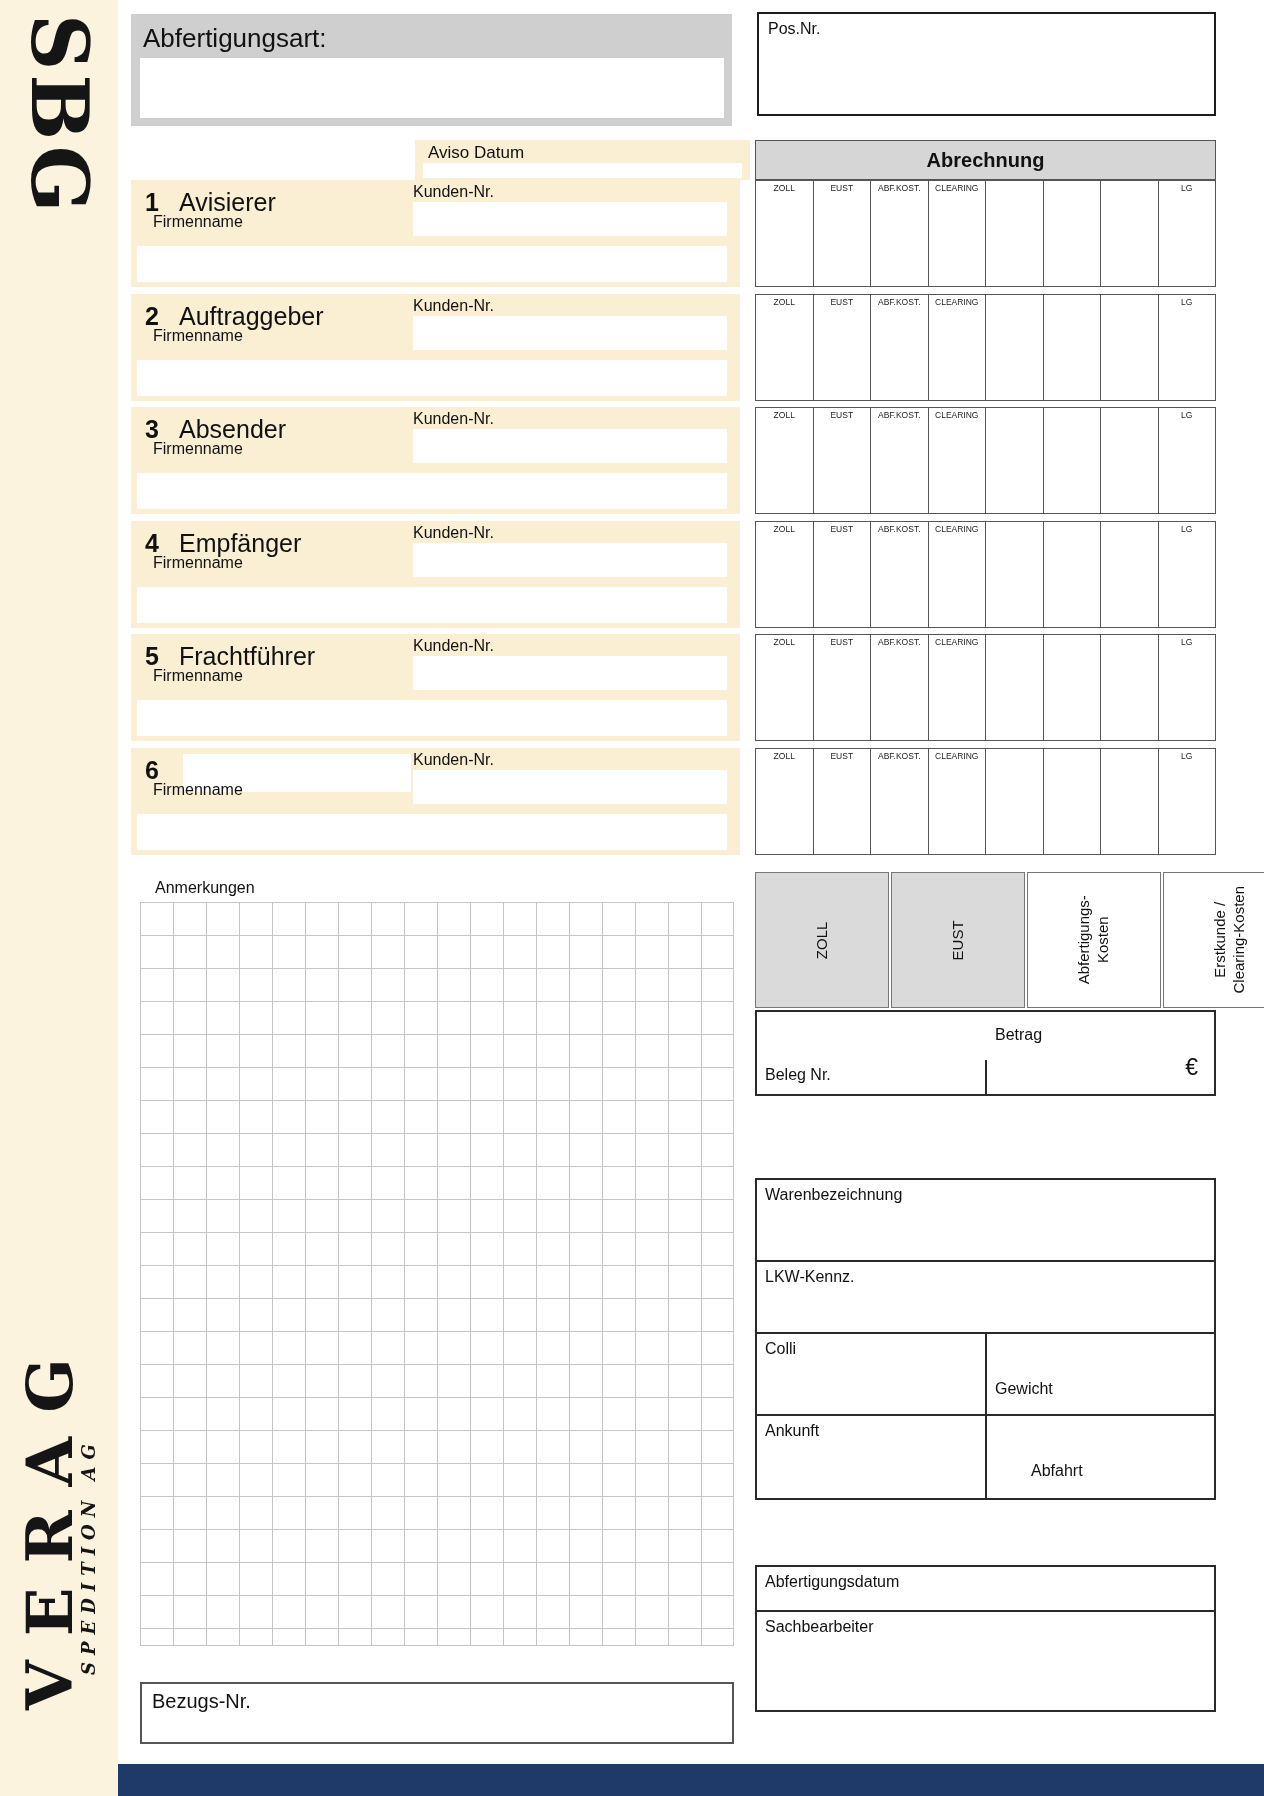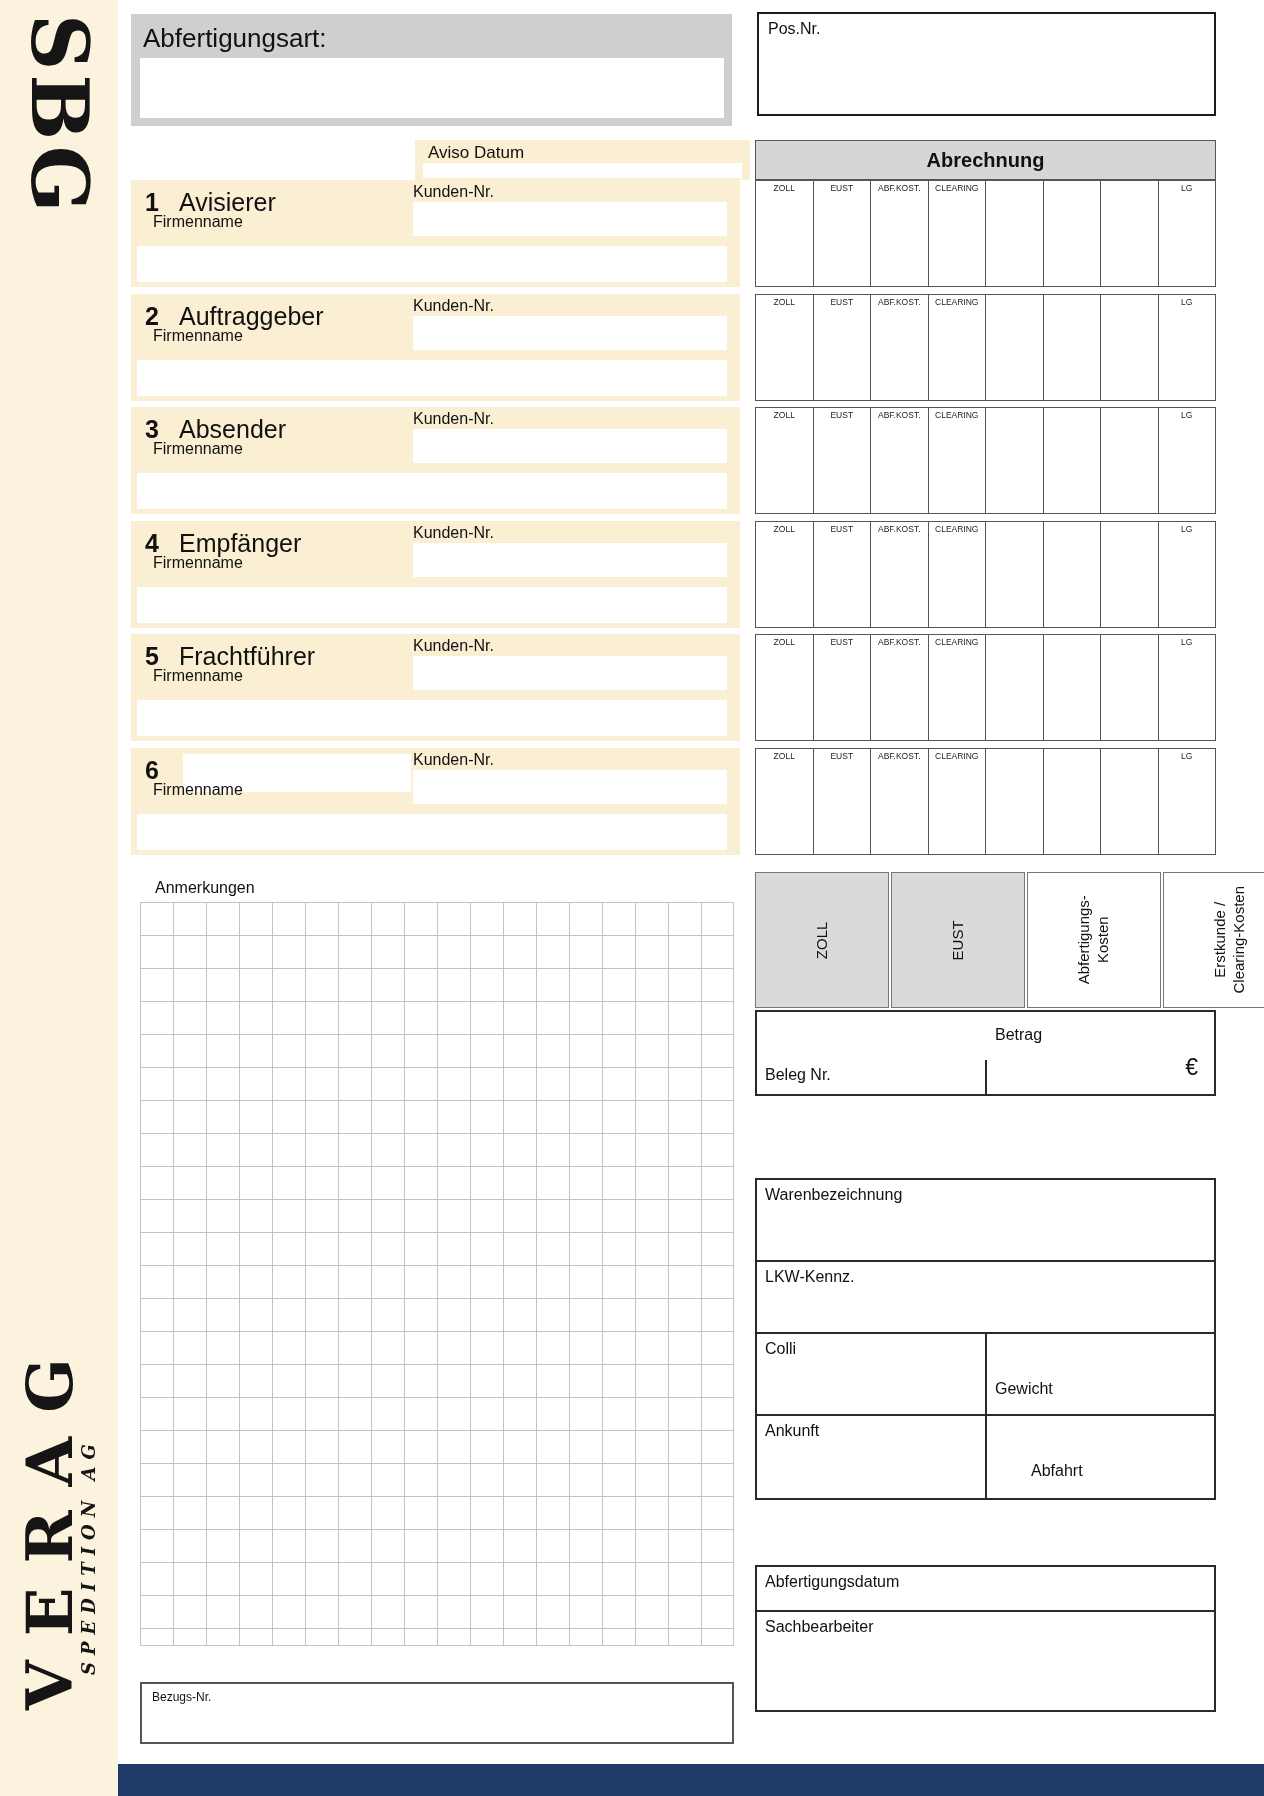--- a/index.html
+++ b/index.html
@@ -106,21 +106,21 @@
   .sb-split:last-child, .sb-row:last-child { border-bottom:none; flex:1;gap:36px; }
   .sb-left { width:230px; border-right:2px solid #2a2a2a; padding:6px 8px; font-size:16px; }
   .sb-right { flex:1; padding:6px 8px; font-size:16px;margin-top:40px; }
 
   .processing-block { position:absolute; left:755px; top:1565px; width:461px; height:147px;
                       border:2px solid #2a2a2a; background:#fff; display:flex; flex-direction:column; }
   .pb-row1 { height:45px; border-bottom:2px solid #2a2a2a; padding:6px 8px; font-size:16px; }
   .pb-row2 { flex:1; padding:6px 8px; font-size:16px; }
 
   .bezugs-box { position:absolute; left:140px; top:1682px; width:594px; height:62px;
-                border:2px solid #555; background:#fff; padding:6px 10px; font-size:12px; }
+                border:2px solid #555; background:#fff; padding:6px 10px; font-size:20px; }
 
   .footer-bar { position:absolute; left:118px; top:1764px; width:1146px; height:32px;
                 background:var(--footer-blue,#1F3A68); }
 </style>
 </head>
 <body>
 
 <div class="page">
 
   <aside class="sidebar">

